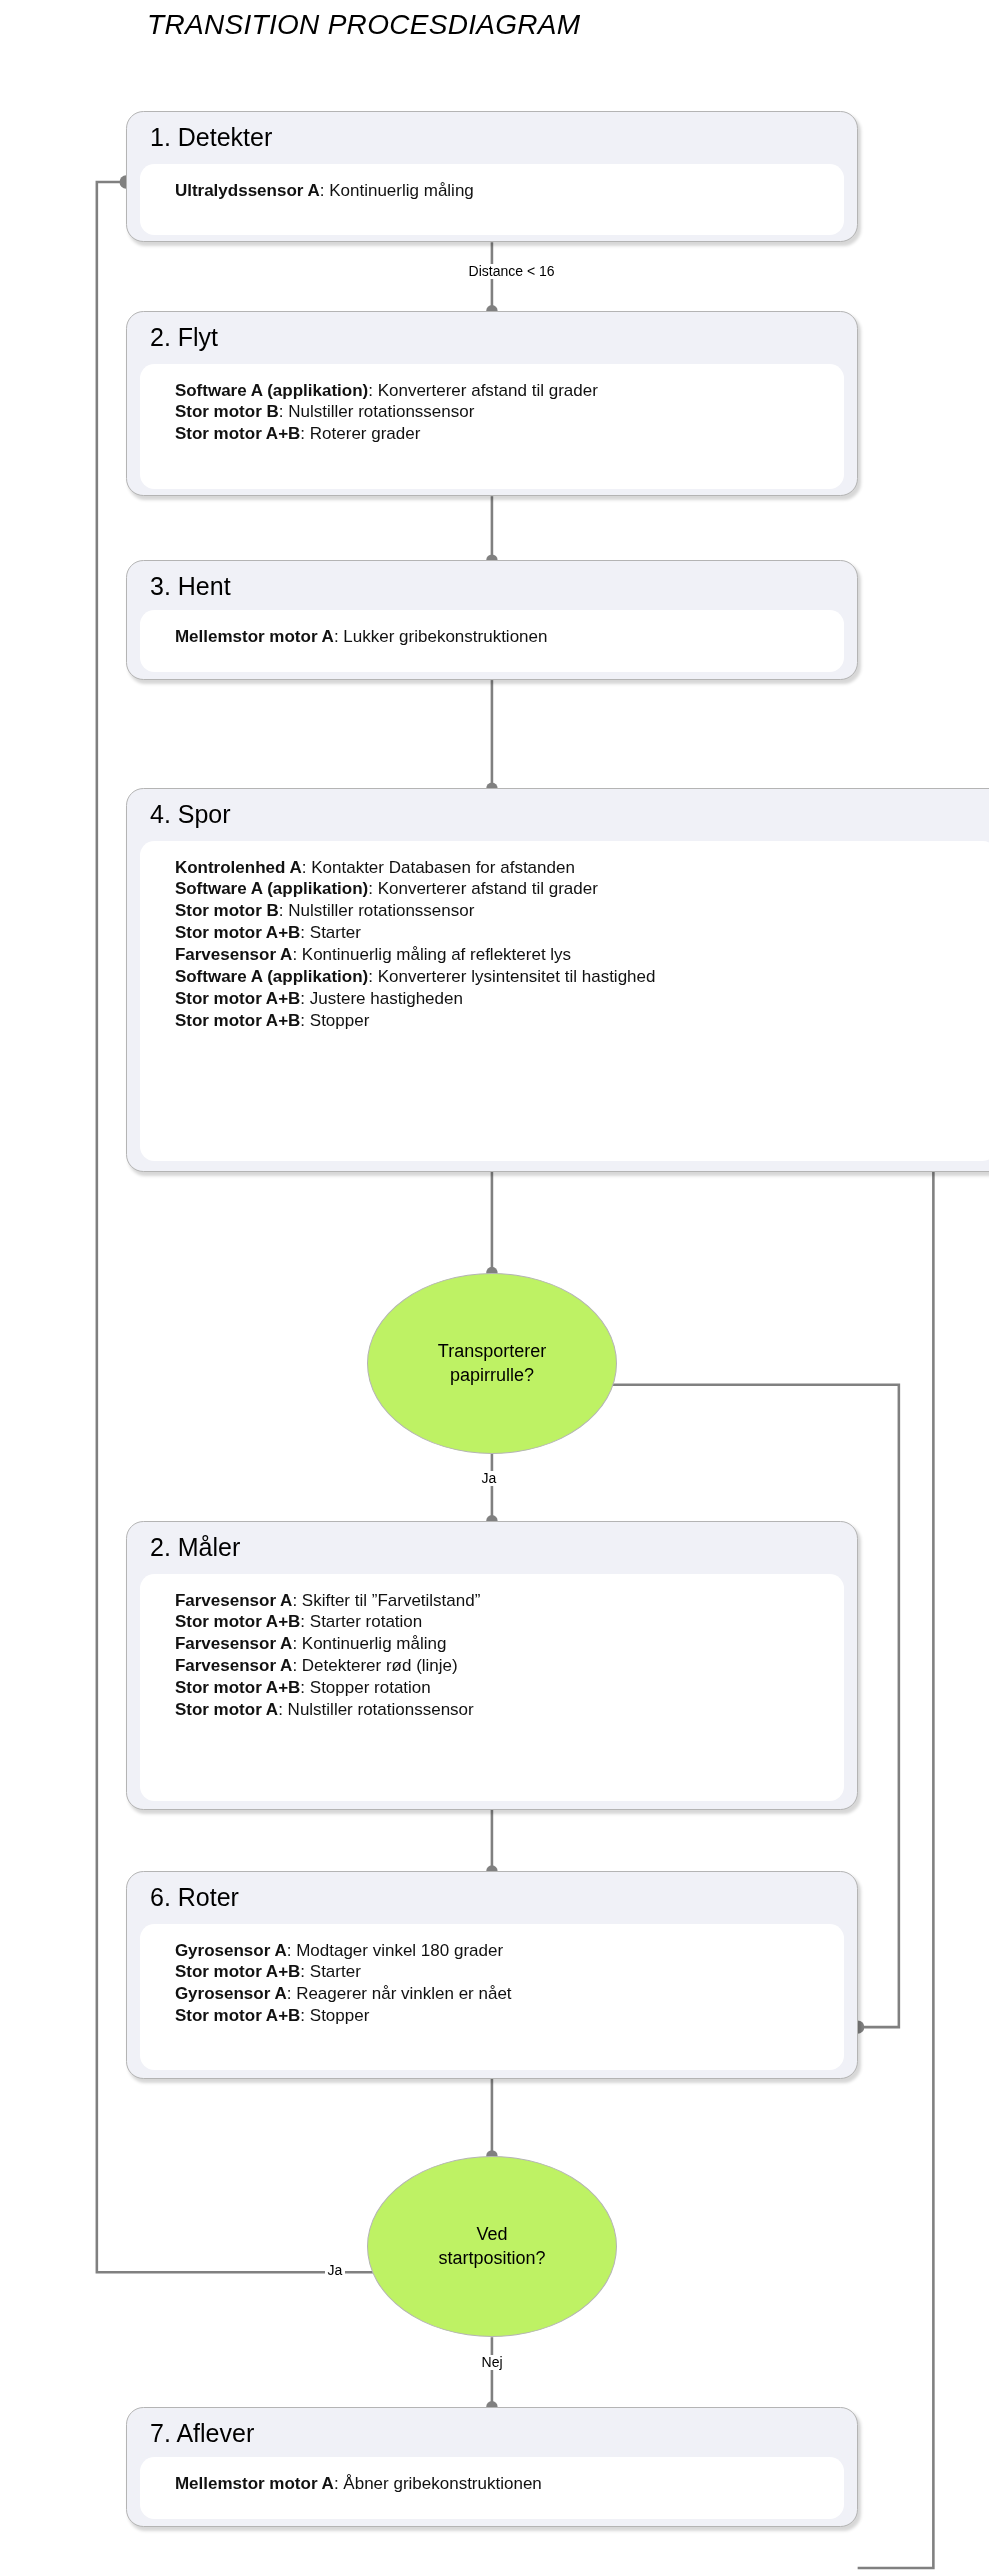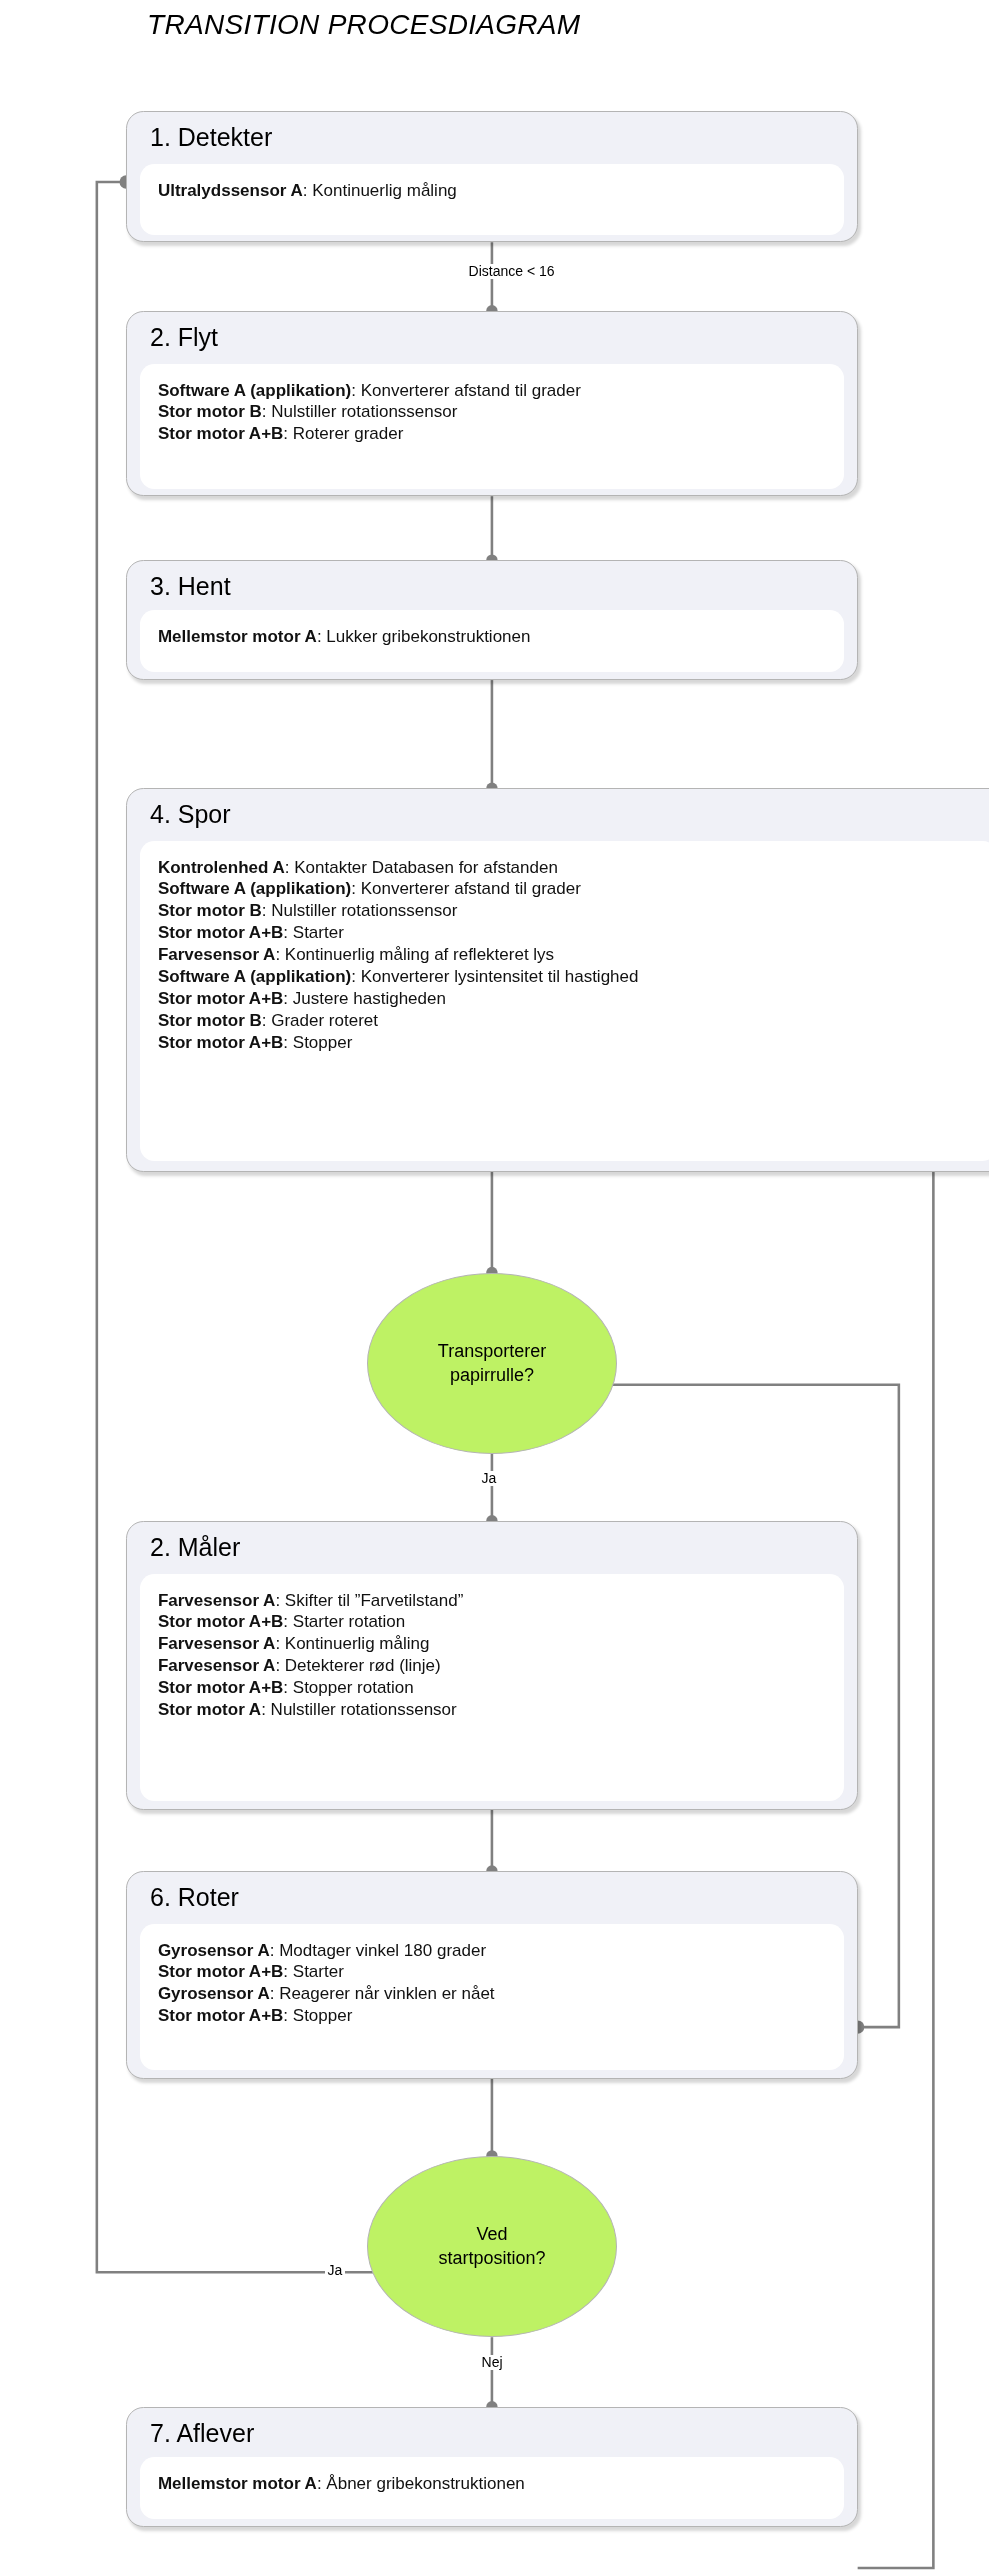--- a/index.html
+++ b/index.html
@@ -68,20 +68,21 @@
     border-radius: 14.4px;
     box-sizing: border-box;
     padding: 15.5px 17.5px 15.5px 17.5px;
   }
   .action-line {
     font-size: 17px;
     line-height: 1.29;
     color: #111111;
     font-weight: 400;
     white-space: normal;
+    margin-left: 17px;
   }
   .action-line .actor {
     font-weight: 700;
   }
 
   
   .decision {
     position: absolute;
     box-sizing: border-box;
     background: #bef264;
@@ -220,23 +221,20 @@
       <div class="action-line">
         <span class="actor">Farvesensor A</span><span>: Kontinuerlig måling af reflekteret lys</span>
       </div>
       <div class="action-line">
         <span class="actor">Software A (applikation)</span><span>: Konverterer lysintensitet til hastighed</span>
       </div>
       <div class="action-line">
         <span class="actor">Stor motor A+B</span><span>: Justere hastigheden</span>
       </div>
       <div class="action-line">
-        <span class="actor">Stor motor B</span><span>: Grader roteret</span>
-      </div>
-      <div class="action-line">
         <span class="actor">Stor motor A+B</span><span>: Stopper</span>
       </div>
     </div>
   </div>
 
   <div class="decision" style="left:367px; top:1273px; width:250px; height:181px;">
     <div class="decision-label">
       <span>Transporterer</span><br>
       <span>papirrulle?</span>
     </div>

